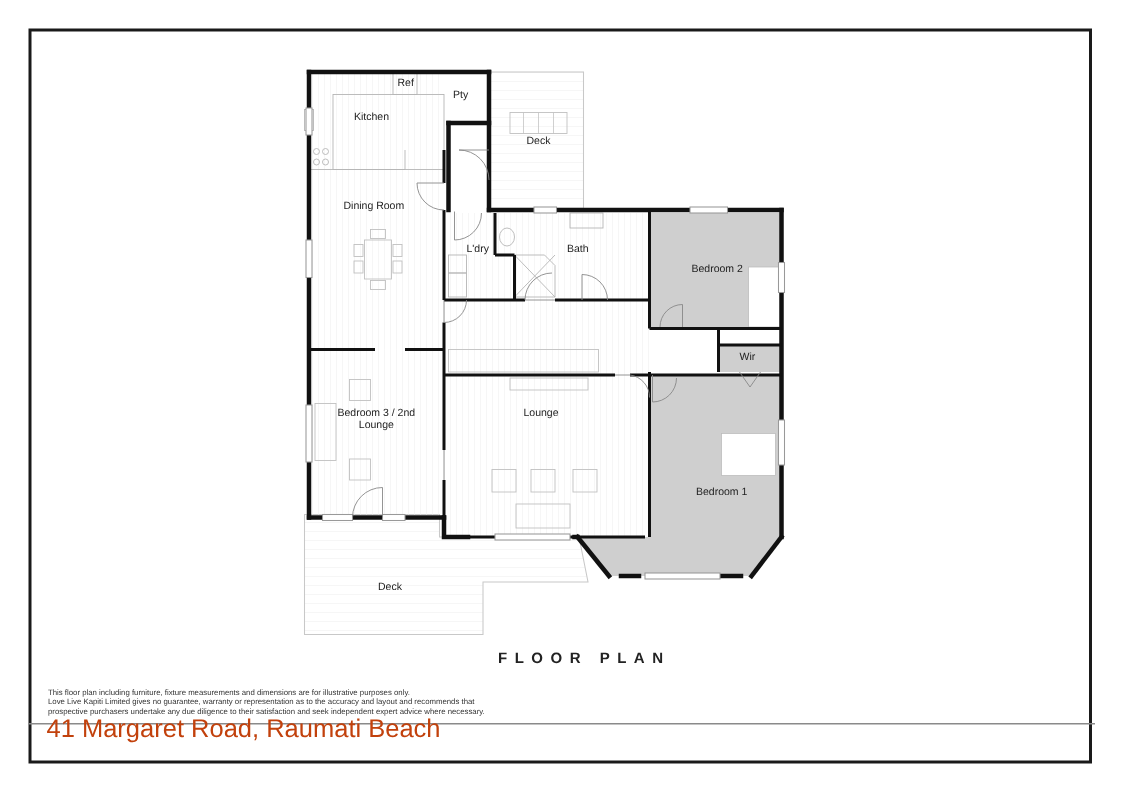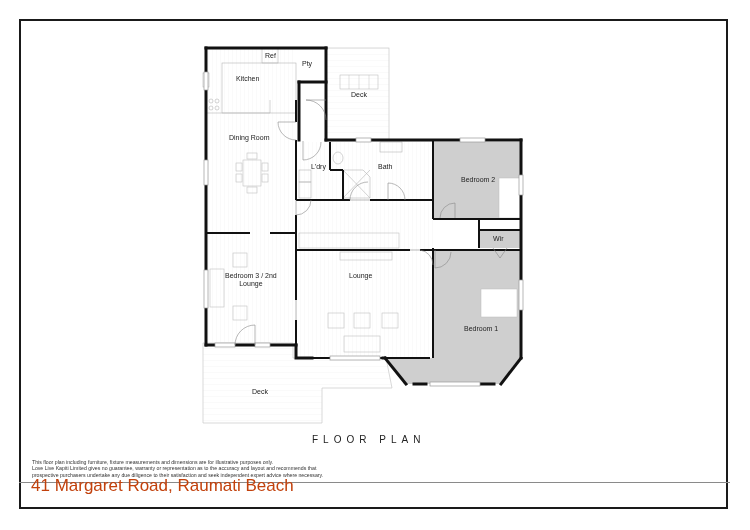--- a/index.html
+++ b/index.html
@@ -1,21 +1,21 @@
 <!DOCTYPE html>
 <html><head>
   <meta charset="utf-8">
   <style>
     html, body { margin: 0; padding: 0; background: #ffffff; }
     body { width: 750px; height: 530px; position: relative; overflow: hidden; font-family: "Liberation Sans", sans-serif; }
     .frame { position: absolute; left: 19px; top: 19px; width: 709px; height: 490px; border: 2px solid #1a1a1a; box-sizing: border-box; }
     .footer-divider { position: absolute; left: 19px; top: 482px; width: 711px; height: 1px; background: #8a8a8a; }
     .plan { position: absolute; left: 0; top: 0; width: 750px; height: 530px; }
     .room-label { position: absolute; font-size: 7px; color: #222; text-align: center; line-height: 8px; white-space: nowrap; }
-    .heading { position: absolute; left: 312px; top: 434px; font-size: 10px; letter-spacing: 5px; color: #222; }
+    .heading { position: absolute; left: 332px; top: 434px; font-size: 10px; letter-spacing: 5px; color: #222; font-weight: bold; }
     .disclaimer { position: absolute; left: 32px; top: 459px; font-size: 5.2px; line-height: 6.3px; color: #333; }
     .disclaimer div { white-space: nowrap; }
     .address { position: absolute; left: 31px; top: 476px; font-size: 17px; color: #c2410c; white-space: nowrap; }
   </style>
 </head>
 <body>
 
 <div class="frame"></div>
 <div class="footer-divider"></div>
 

